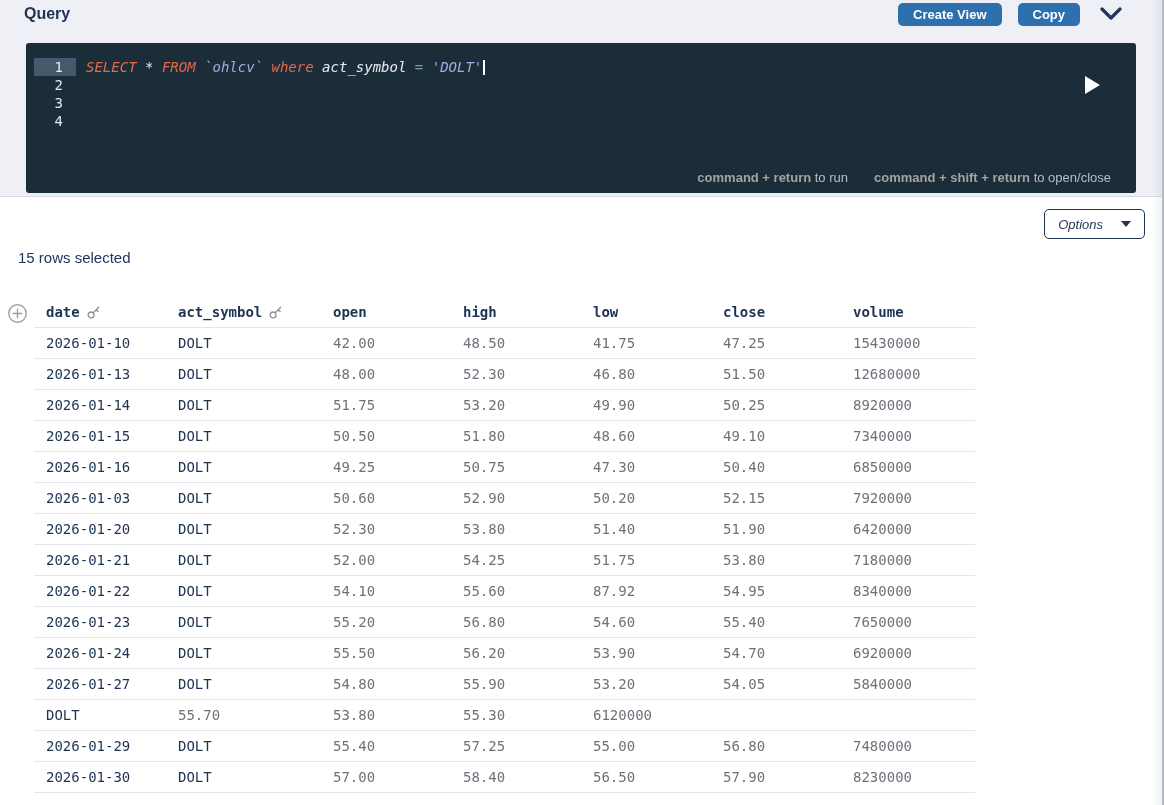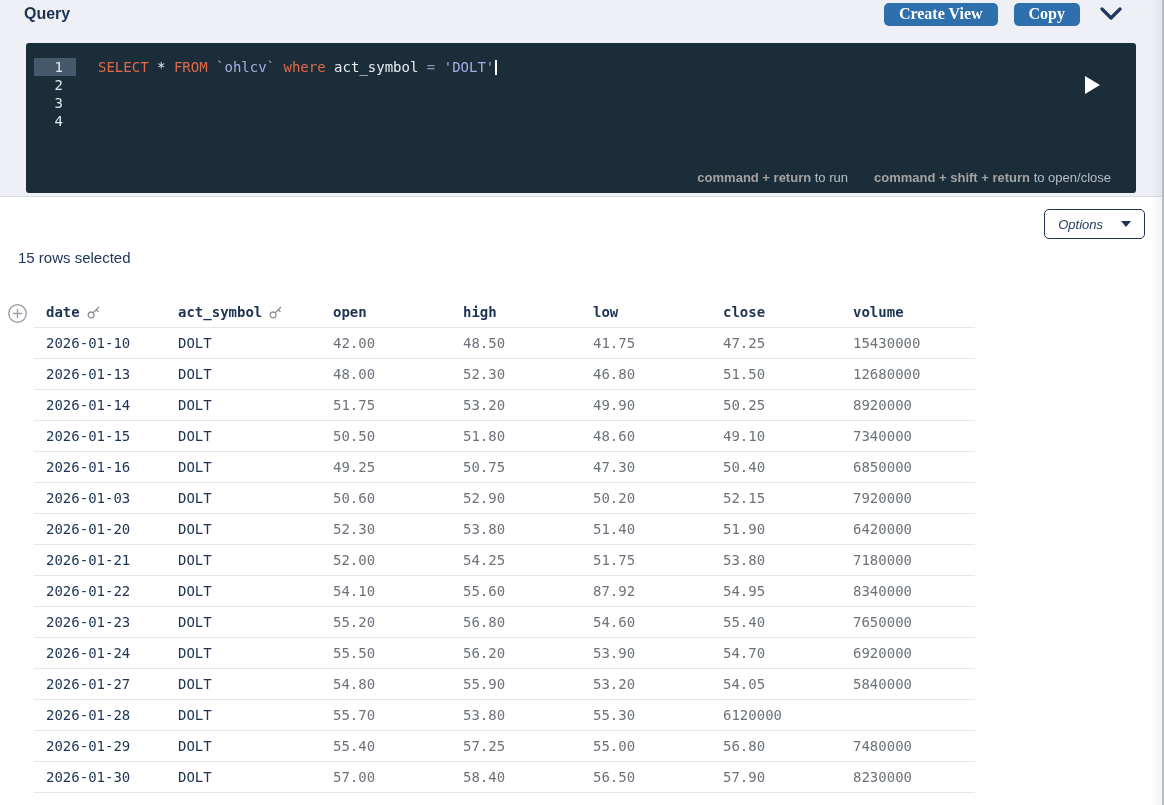--- a/index.html
+++ b/index.html
@@ -14,38 +14,38 @@
     background:#eef0f5; border-bottom:1px solid #d7dae0;
   }
   .top-bar {
     position:absolute; left:24px; right:38px; top:0; height:28px;
     display:flex; align-items:center; justify-content:space-between;
   }
   .page-title { font-size:16px; font-weight:bold; color:#1e3252; }
   .top-actions { display:flex; align-items:center; gap:16px; }
   .btn-primary {
     background:var(--accent,#2e6fad); color:#ffffff; border:none; border-radius:5px;
-    height:23px; padding:0 15px; font-size:16px; font-weight:bold;
-    font-family:Liberation Serif, serif; cursor:pointer; display:flex; align-items:center;
+    height:23px; padding:0 15px; font-size:13px; font-weight:bold;
+    font-family:Liberation Sans, sans-serif; cursor:pointer; display:flex; align-items:center;
   }
   .chevron-btn { background:none; border:none; padding:2px 4px; cursor:pointer; display:flex; }
   
   .editor {
     position:absolute; left:26px; top:43px; width:1110px; height:150px;
     background:#1c2d3a; border-radius:3px; padding-top:15px;
     font-family:"DejaVu Sans Mono", monospace; font-size:14px;
   }
   .code-area { display:flex; }
   .gutter { width:50px; flex:none; color:#e2e8ee; }
   .gutter .ln {
     display:block; height:18px; line-height:18px; text-align:right;
     margin-left:8px; width:42px; padding-right:13px;
   }
   .gutter .ln.active { background:#46586b; }
-  .code { flex:1; margin-left:22px; color:#e9edf2; }
+  .code { flex:1; margin-left:10px; color:#e9edf2;font-style:italic; }
   .code-line { height:18px; line-height:18px; white-space:pre; }
   .tok-kw  { color:#e2684a; }
   .tok-str { color:#a2ade0; }
   .tok-op  { color:#819ab5; }
   .tok-plain { color:#e9edf2; }
   .cursor {
     display:inline-block; width:2px; height:15px; background:#ffffff;
     vertical-align:text-bottom; margin-left:1px;
   }
   .play-btn {
@@ -300,21 +300,20 @@
       <div class="tr">
         <div class="td pk">2026-01-27</div>
         <div class="td pk">DOLT</div>
         <div class="td">54.80</div>
         <div class="td">55.90</div>
         <div class="td">53.20</div>
         <div class="td">54.05</div>
         <div class="td">5840000</div>
       </div>
       <div class="tr">
-        <div class="td pk">2026-01-28</div>
         <div class="td pk">DOLT</div>
         <div class="td">55.70</div>
         <div class="td">53.80</div>
         <div class="td">55.30</div>
         <div class="td">6120000</div>
       </div>
       <div class="tr">
         <div class="td pk">2026-01-29</div>
         <div class="td pk">DOLT</div>
         <div class="td">55.40</div>

